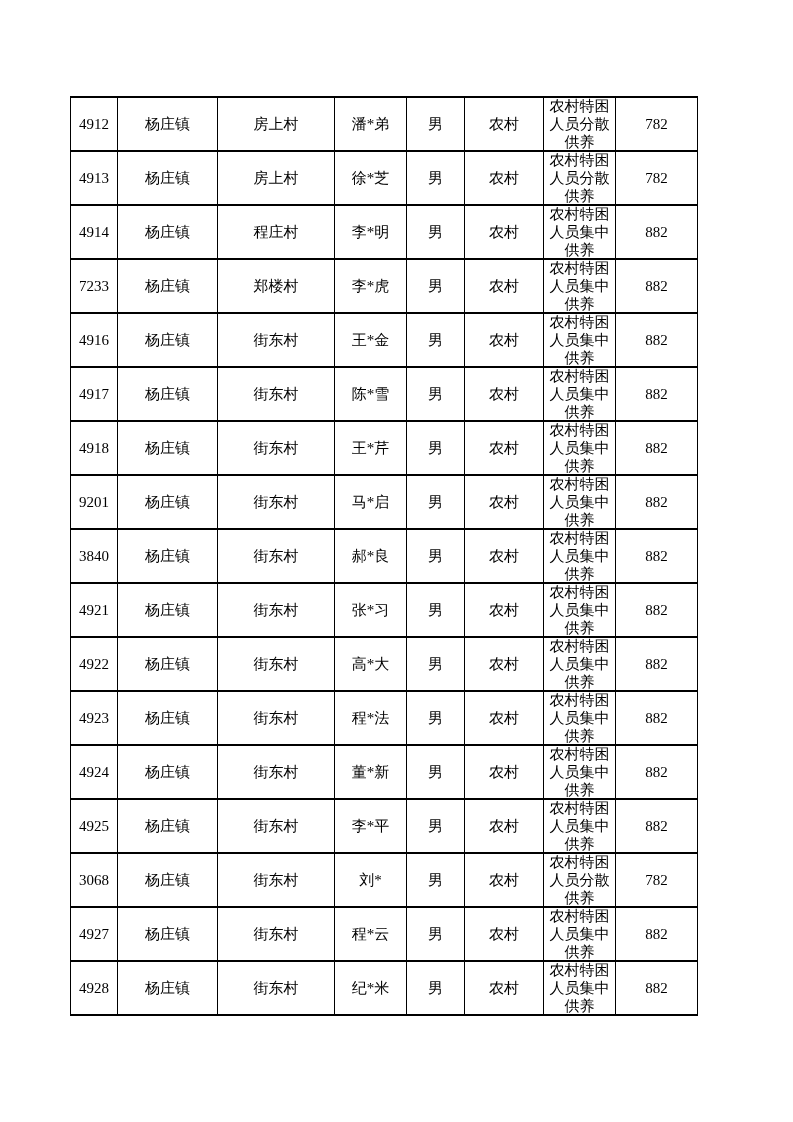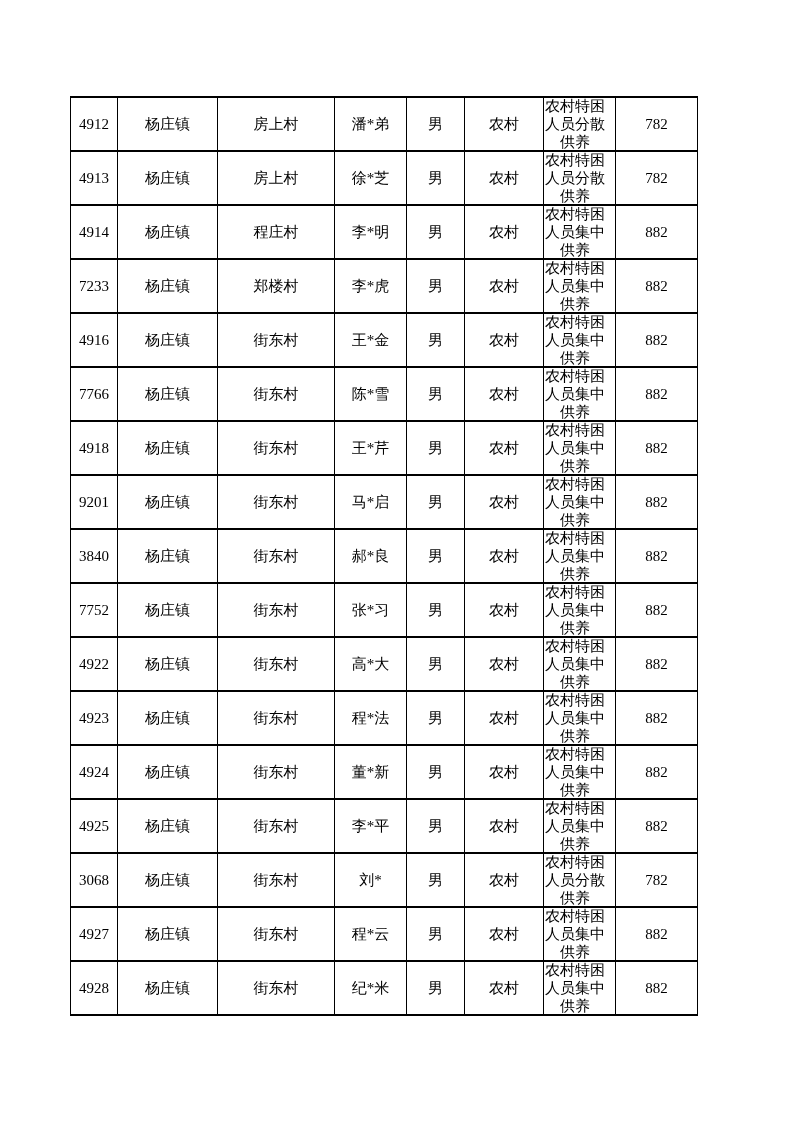--- a/index.html
+++ b/index.html
@@ -44,20 +44,21 @@
     font-size: 15px;
     line-height: 1;
     color: #000000;
     background: #ffffff;
   }
   
   .cat-wrap {
     height: 52px;
     display: flex;
     align-items: center;
+    justify-content: center;
     overflow: visible;
   }
   .cat-text {
     display: inline-block;
     width: 62px;
     line-height: 18px;
     text-align: center;
     word-break: break-all;
   }
 </style>
@@ -141,21 +142,21 @@
     <td><span>男</span></td>
     <td><span>农村</span></td>
     <td>
       <div class="cat-wrap">
         <span class="cat-text">农村特困人员集中供养</span>
       </div>
     </td>
     <td><span>882</span></td>
   </tr>
         <tr>
-    <td><span>7766</span></td>
+    <td><span>4917</span></td>
     <td><span>杨庄镇</span></td>
     <td><span>街东村</span></td>
     <td><span>陈*雪</span></td>
     <td><span>男</span></td>
     <td><span>农村</span></td>
     <td>
       <div class="cat-wrap">
         <span class="cat-text">农村特困人员集中供养</span>
       </div>
     </td>
@@ -197,21 +198,21 @@
     <td><span>男</span></td>
     <td><span>农村</span></td>
     <td>
       <div class="cat-wrap">
         <span class="cat-text">农村特困人员集中供养</span>
       </div>
     </td>
     <td><span>882</span></td>
   </tr>
         <tr>
-    <td><span>7752</span></td>
+    <td><span>4921</span></td>
     <td><span>杨庄镇</span></td>
     <td><span>街东村</span></td>
     <td><span>张*习</span></td>
     <td><span>男</span></td>
     <td><span>农村</span></td>
     <td>
       <div class="cat-wrap">
         <span class="cat-text">农村特困人员集中供养</span>
       </div>
     </td>

